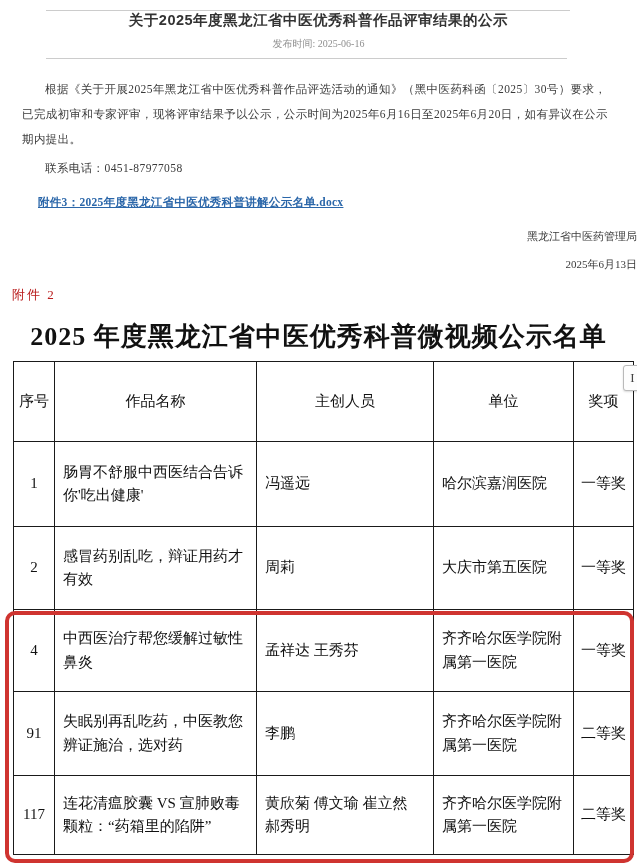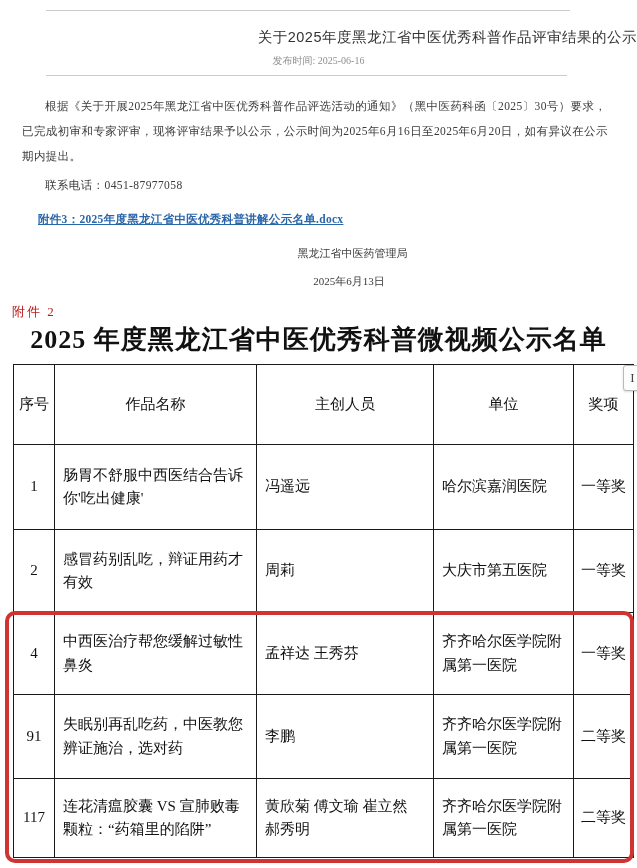--- a/index.html
+++ b/index.html
@@ -13,22 +13,22 @@
   *{margin:0;padding:0;box-sizing:border-box;}
   html,body{width:637px;height:868px;overflow:hidden;background:#ffffff;}
   body{position:relative;font-family:"Liberation Serif","DejaVu Serif",serif;color:var(--text-dark);}
 
   .rule{height:1px;background:var(--rule-gray);}
   .rule-top{margin:10px 67px 0 46px;}
   .rule-mid{margin:7px 70px 0 46px;}
 
   .page-title{
     font-family:"Liberation Sans","DejaVu Sans",sans-serif;
-    font-size:14.5px;font-weight:400;color:var(--text-dark);
-    text-align:right;margin-top:17px;letter-spacing:.5px;
+    font-size:14.5px;font-weight:700;color:var(--text-dark);
+    text-align:center;letter-spacing:.5px;
   }
   .publish-time{
     font-family:Liberation Serif, serif;
     font-size:10px;color:var(--text-muted);text-align:center;margin-top:7px;
   }
 
   .notice-paragraph{
     margin:18px 20px 0 22px;
     font-size:11.5px;line-height:25px;color:#3a3a3a;
     text-indent:2em;letter-spacing:.4px;
@@ -38,28 +38,28 @@
     font-size:11.5px;line-height:25px;color:#3a3a3a;text-indent:2em;letter-spacing:.4px;
   }
 
   .attachments{margin:10px 0 0 38px;}
   .attachment-link{
     display:block;font-size:11.5px;line-height:23px;
     color:var(--link-blue);text-decoration:underline;letter-spacing:.3px;
     font-weight:600;cursor:pointer;
   }
 
-  .signature{margin-top:14px;text-align:center;font-size:11px;color:#3a3a3a;}
+  .signature{margin-top:14px;text-align:right;font-size:11px;color:#3a3a3a;}
   .signature .issuer{padding-left:68px;line-height:16px;}
   .signature .issue-date{padding-left:61px;margin-top:12px;line-height:16px;}
 
   .annex-label{margin:14px 0 0 12px;font-size:13px;color:#b91c1c;letter-spacing:2px;}
 
   .table-title{
-    margin-top:2px;text-align:center;
+    margin-top:16px;text-align:center;
     font-size:26px;font-weight:600;color:#111;letter-spacing:1px;line-height:34px;
   }
 
   table.award-table{
     margin:7px 0 0 13px;width:620px;table-layout:fixed;
     border-collapse:collapse;font-size:15px;color:#111;
   }
   .award-table th,.award-table td{
     border:1.5px solid var(--table-border);
     vertical-align:middle;font-weight:normal;line-height:1.55;

